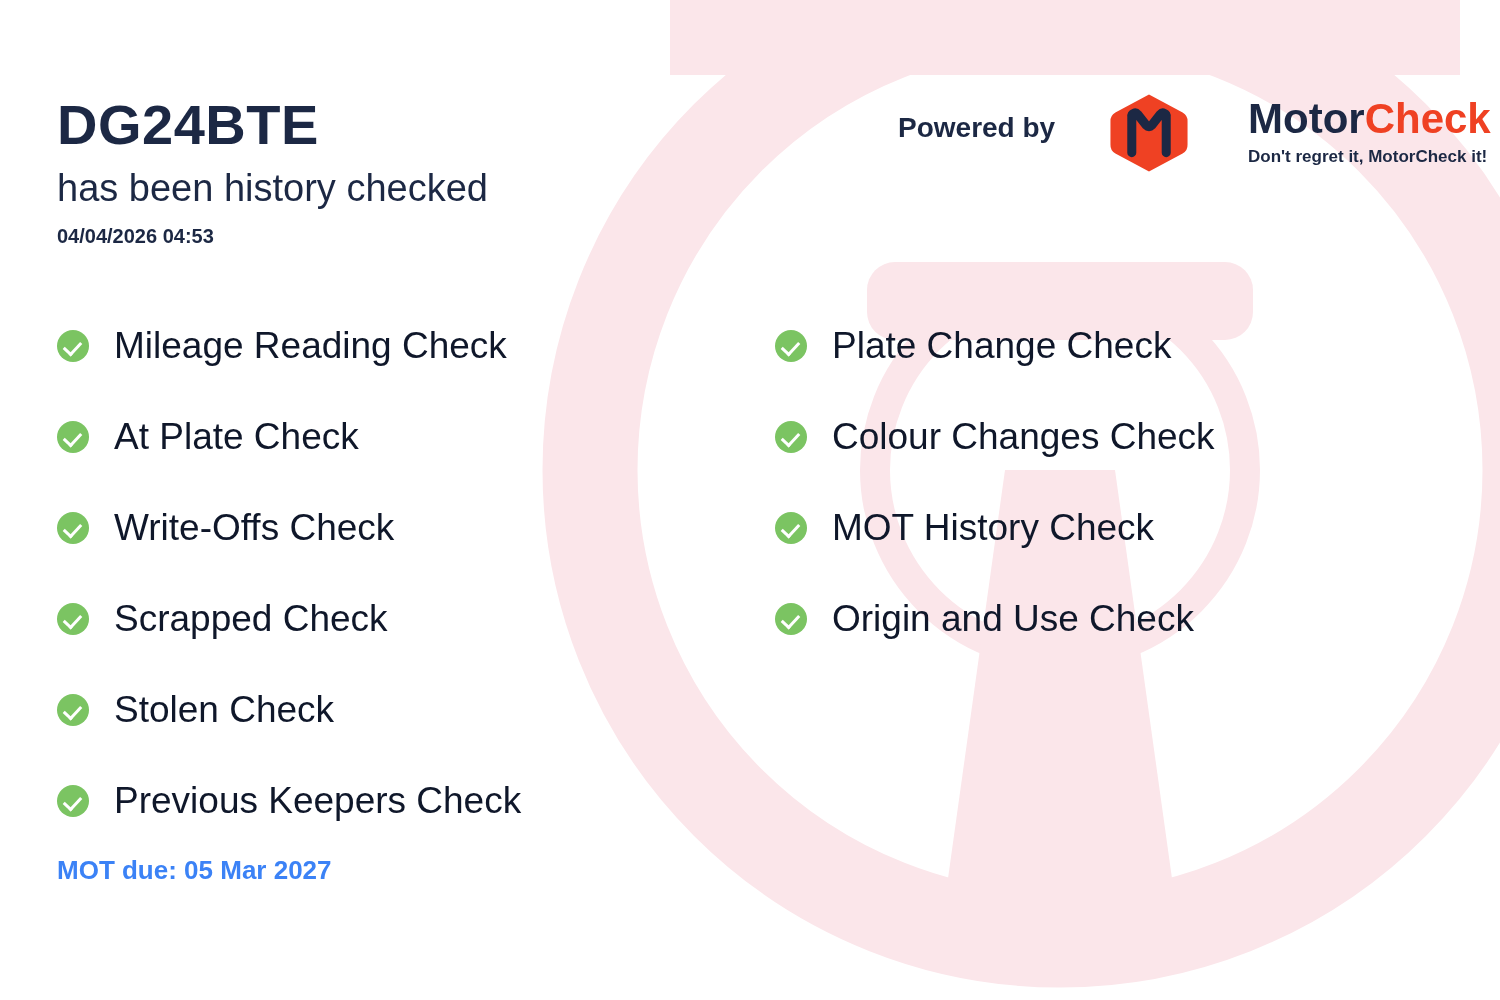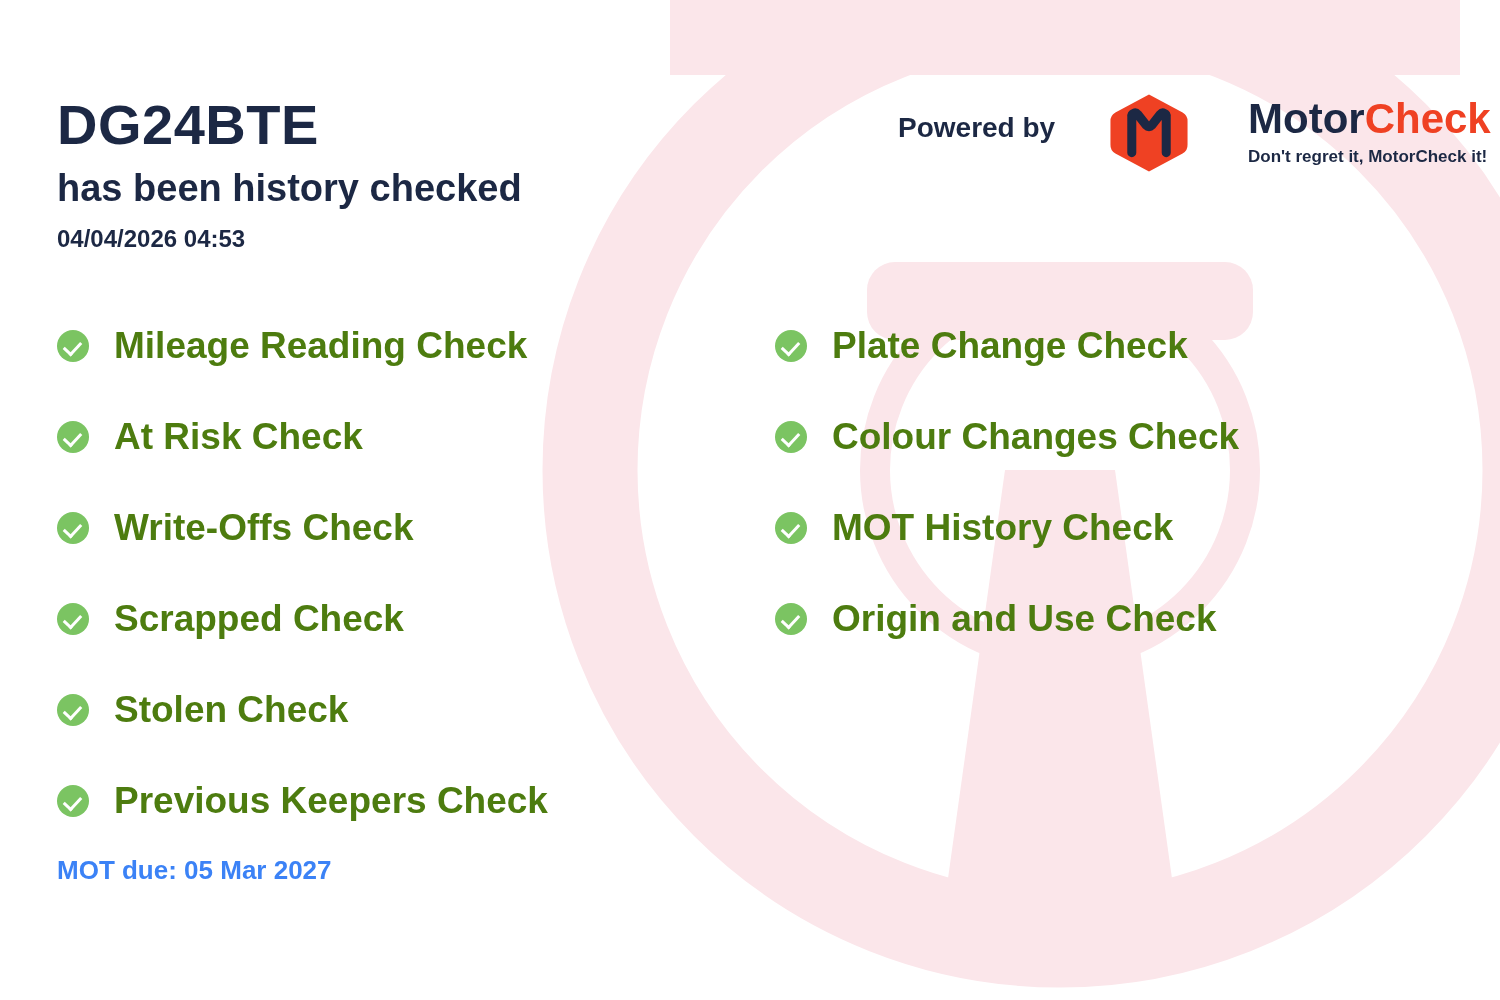--- a/index.html
+++ b/index.html
@@ -43,29 +43,29 @@
     font-weight: bold;
     color: #1c2844;
     letter-spacing: 0.5px;
     line-height: 1.05;
   }
   .subtitle {
     position: absolute;
     left: 57px;
     top: 168px;
     font-size: 38px;
-    font-weight: bold;
+    font-weight: normal;
     color: #1c2844;
     line-height: 1.1;
   }
   .timestamp {
     position: absolute;
     left: 57px;
     top: 225px;
-    font-size: 24px;
+    font-size: 20px;
     font-weight: 600;
     color: #1c2844;
   }
 
   
   .powered-by {
     position: absolute;
     left: 898px;
     top: 112px;
     font-size: 28px;
@@ -140,22 +140,22 @@
     top: 8px;
     width: 8px;
     height: 14px;
     border: solid #ffffff;
     border-width: 0 3px 3px 0;
     transform: rotate(43deg);
   }
   .check-label {
     margin-left: 25px;
     font-size: 37px;
-    font-weight: bold;
-    color: #4d7c0f;
+    font-weight: normal;
+    color: #0f172a;
     line-height: 1;
   }
 
   .mot-due {
     position: absolute;
     left: 57px;
     top: 855px;
     font-size: 26px;
     font-weight: bold;
     color: #3b82f6;
@@ -199,21 +199,21 @@
 
   <div class="checks">
 
     <div class="col col-left">
       <div class="check-item">
         <span class="check-icon"></span>
         <span class="check-label">Mileage Reading Check</span>
       </div>
       <div class="check-item">
         <span class="check-icon"></span>
-        <span class="check-label">At Risk Check</span>
+        <span class="check-label">At Plate Check</span>
       </div>
       <div class="check-item">
         <span class="check-icon"></span>
         <span class="check-label">Write-Offs Check</span>
       </div>
       <div class="check-item">
         <span class="check-icon"></span>
         <span class="check-label">Scrapped Check</span>
       </div>
       <div class="check-item">

